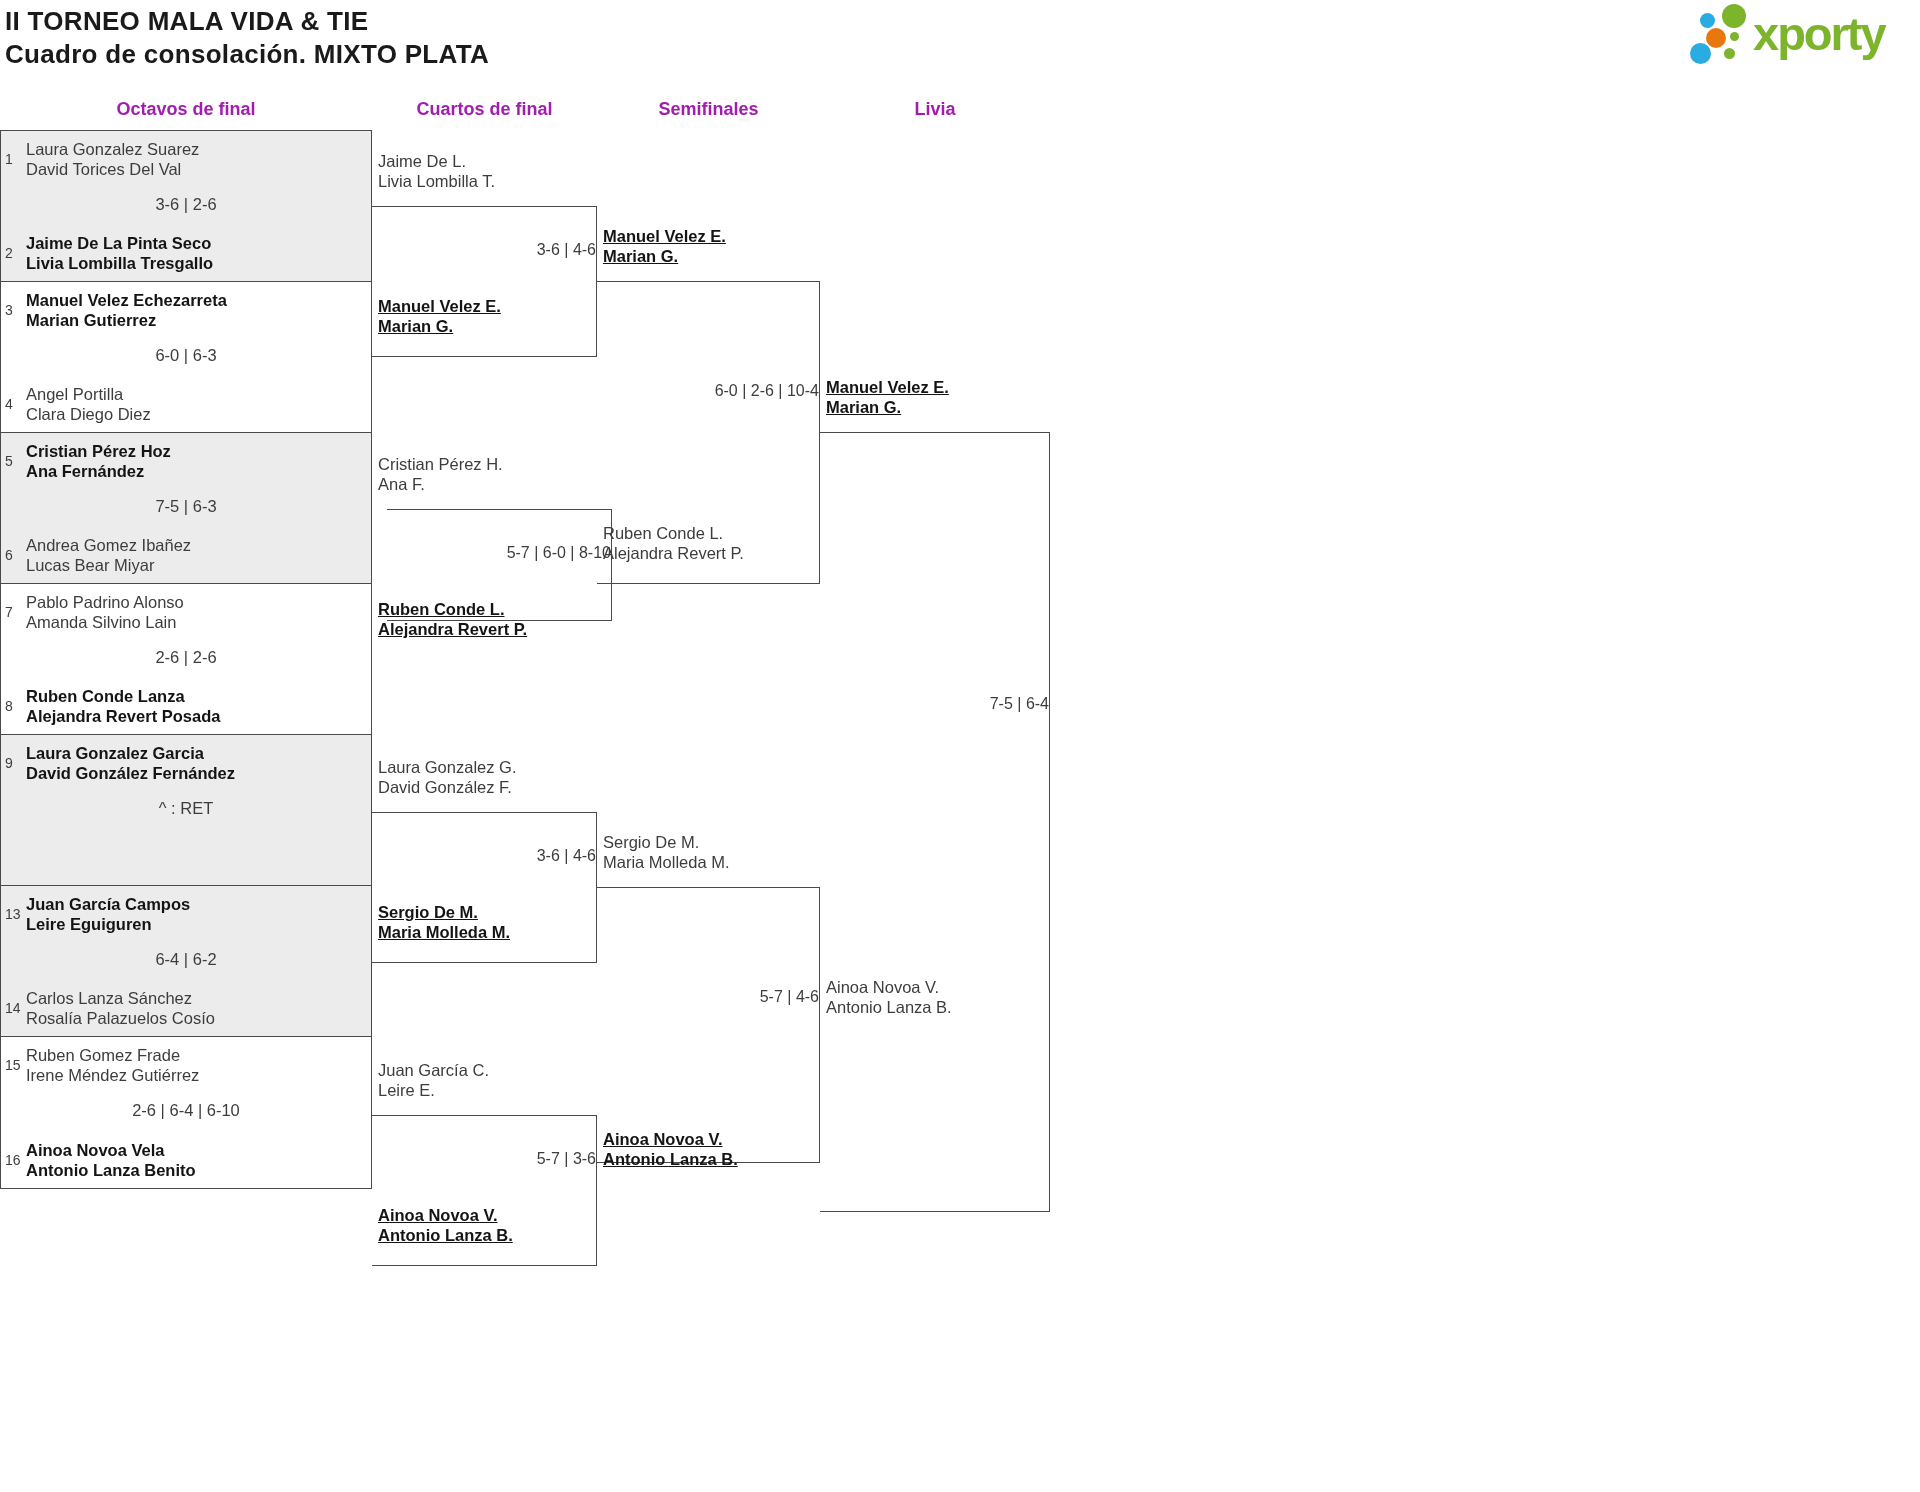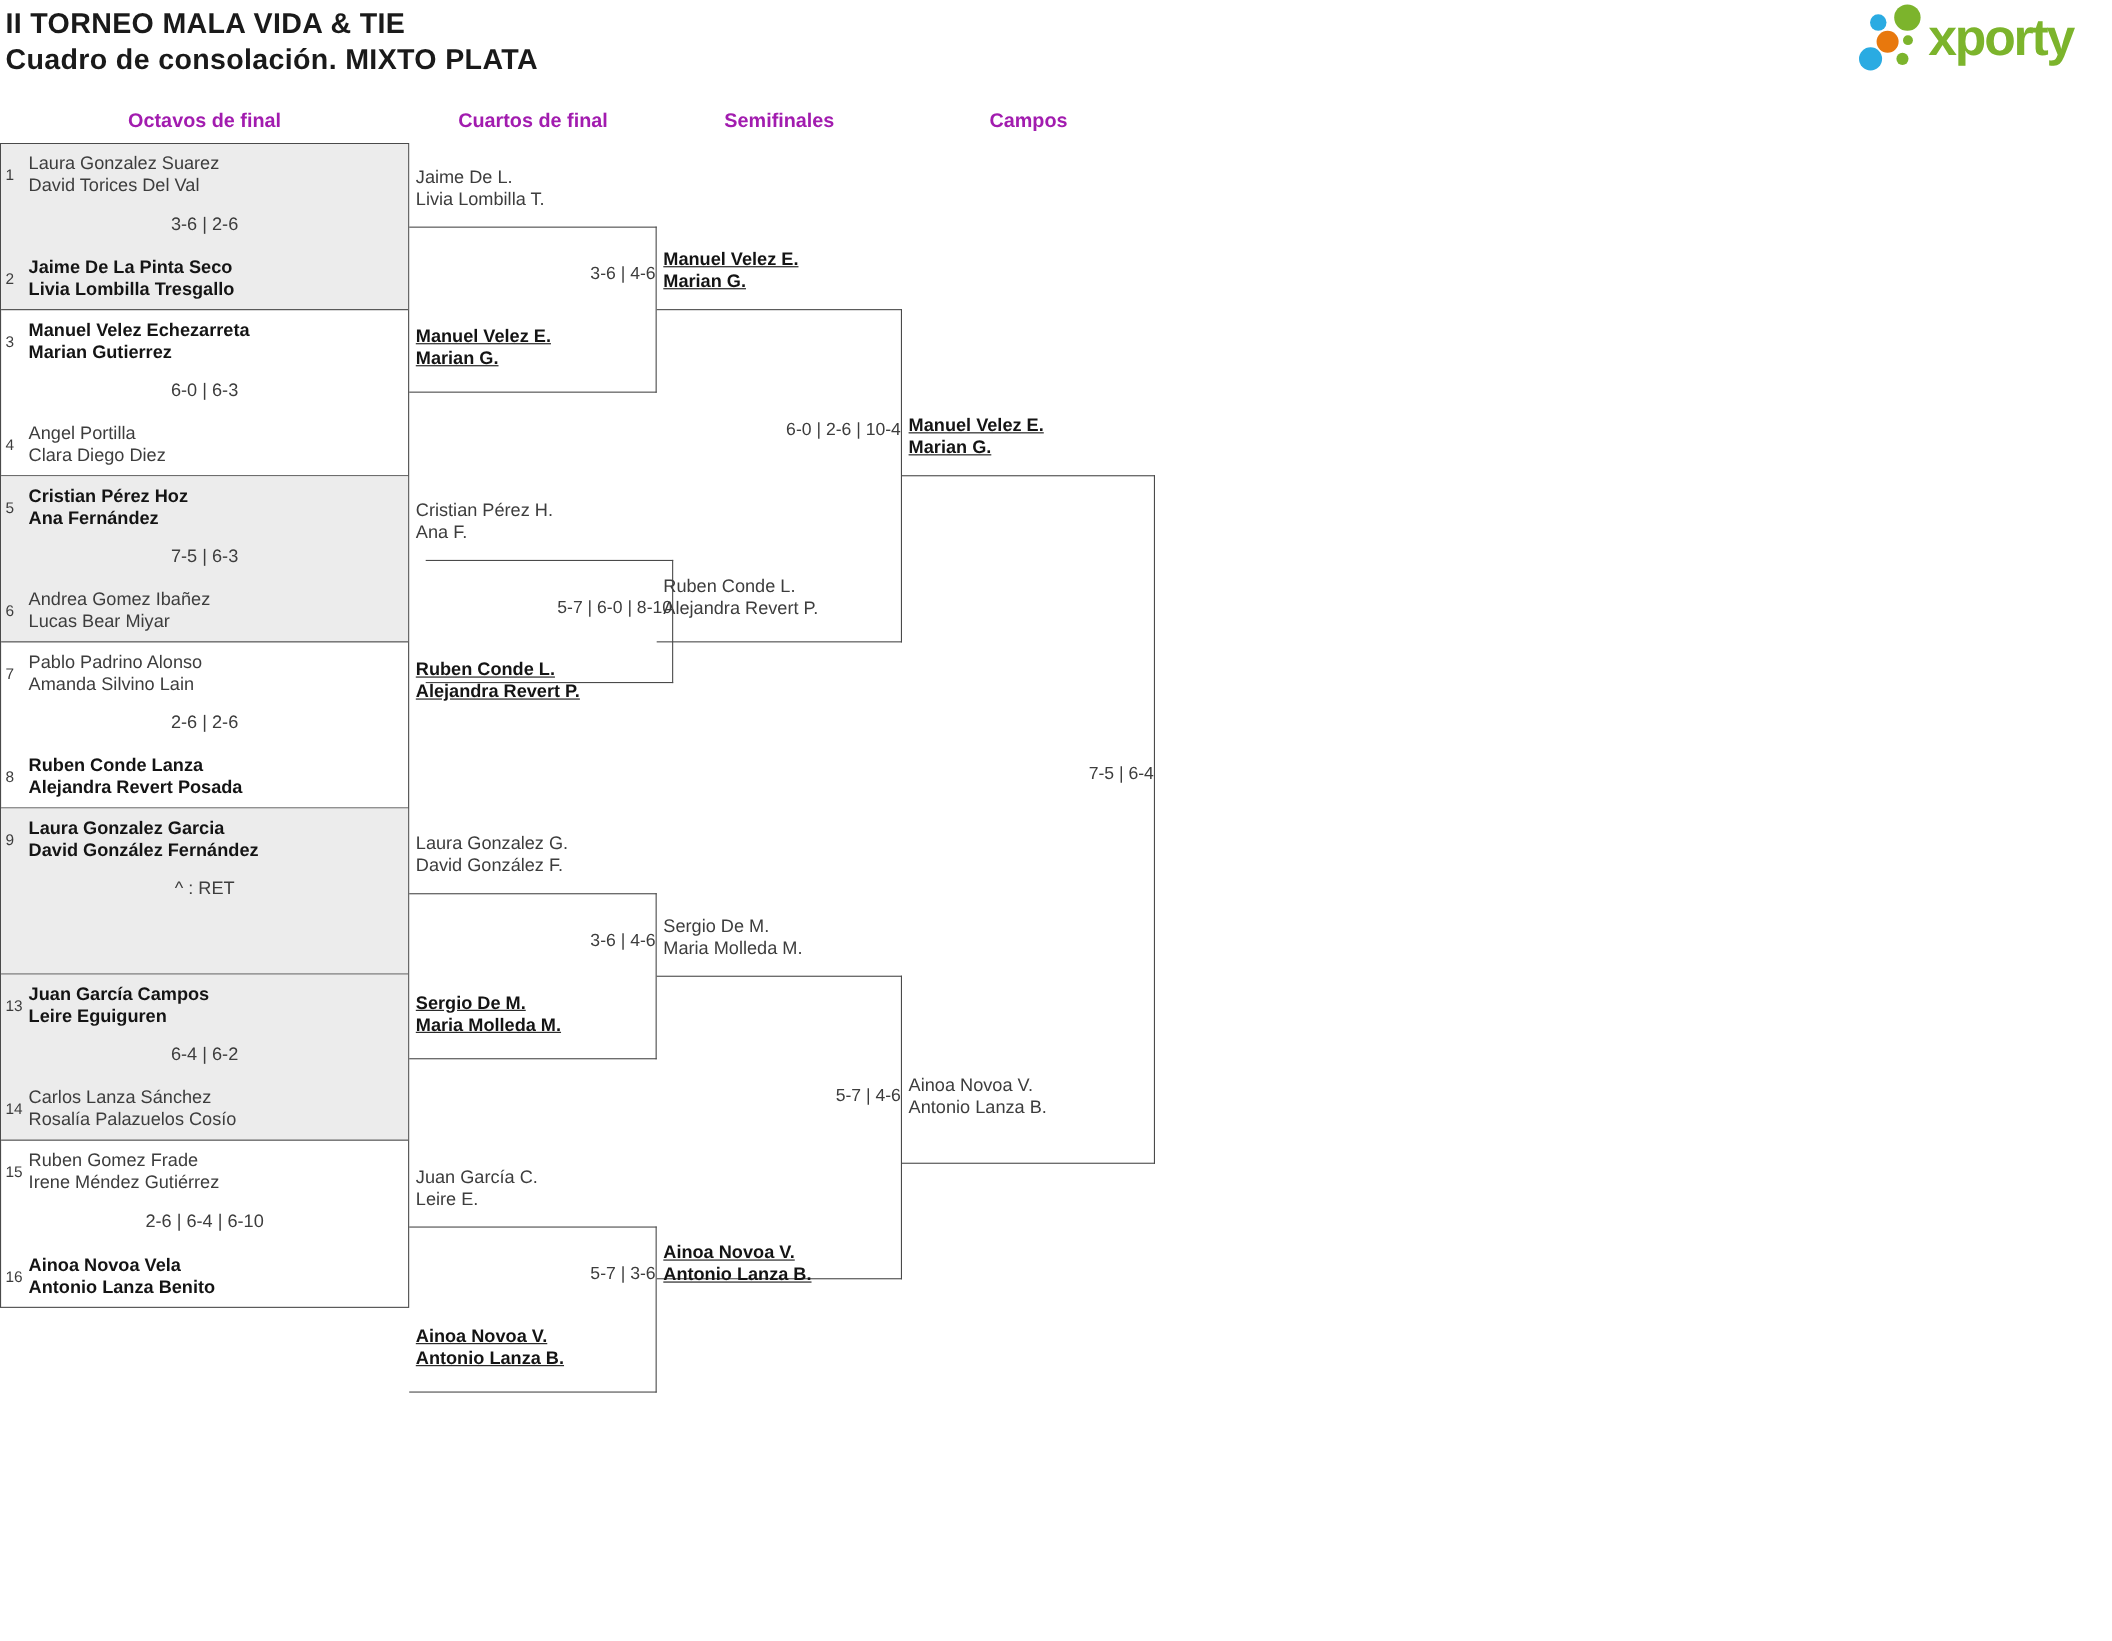--- a/index.html
+++ b/index.html
@@ -54,21 +54,21 @@
   <div class="dot" style="left:1706px;top:28px;width:20px;height:20px;background:#e8780d;"></div>
   <div class="dot" style="left:1730px;top:32px;width:9px;height:9px;background:#7cb42c;"></div>
   <div class="dot" style="left:1690px;top:43px;width:21px;height:21px;background:#2aabe2;"></div>
   <div class="dot" style="left:1724px;top:48px;width:11px;height:11px;background:#7cb42c;"></div>
   <div class="logo-text">xporty</div>
 </div>
 
 <div class="rh" style="left:0;width:372px">Octavos de final</div>
 <div class="rh" style="left:372px;width:225px">Cuartos de final</div>
 <div class="rh" style="left:597px;width:223px">Semifinales</div>
-<div class="rh" style="left:820px;width:230px">Campos</div>
+<div class="rh" style="left:820px;width:230px">Livia</div>
 
 <div id="octavos">
 
   <div class="cell shaded">
     <div class="trow t">
       <span class="seed">1</span>
       <span class="tn">
           <span class="l">Laura Gonzalez Suarez</span>
           <span class="l">David Torices Del Val</span>
         </span>
@@ -254,21 +254,21 @@
 
 <div class="plabel" style="left:603px;top:832px">
     <span class="l">Sergio De M.</span>
     <span class="l">Maria Molleda M.</span>
   </div>
 <div class="plabel bold" style="left:603px;top:1129px">
     <span class="l">Ainoa Novoa V.</span>
     <span class="l">Antonio Lanza B.</span>
   </div>
 
-<div class="box final" style="left:820px;top:432px;width:230px;height:626px">
+<div class="box final" style="left:820px;top:432px;width:230px;height:780px">
   <div class="bscore">7-5 | 6-4</div>
 </div>
 
 <div class="plabel bold" style="left:826px;top:377px">
     <span class="l">Manuel Velez E.</span>
     <span class="l">Marian G.</span>
   </div>
 <div class="plabel" style="left:826px;top:977px">
     <span class="l">Ainoa Novoa V.</span>
     <span class="l">Antonio Lanza B.</span>

